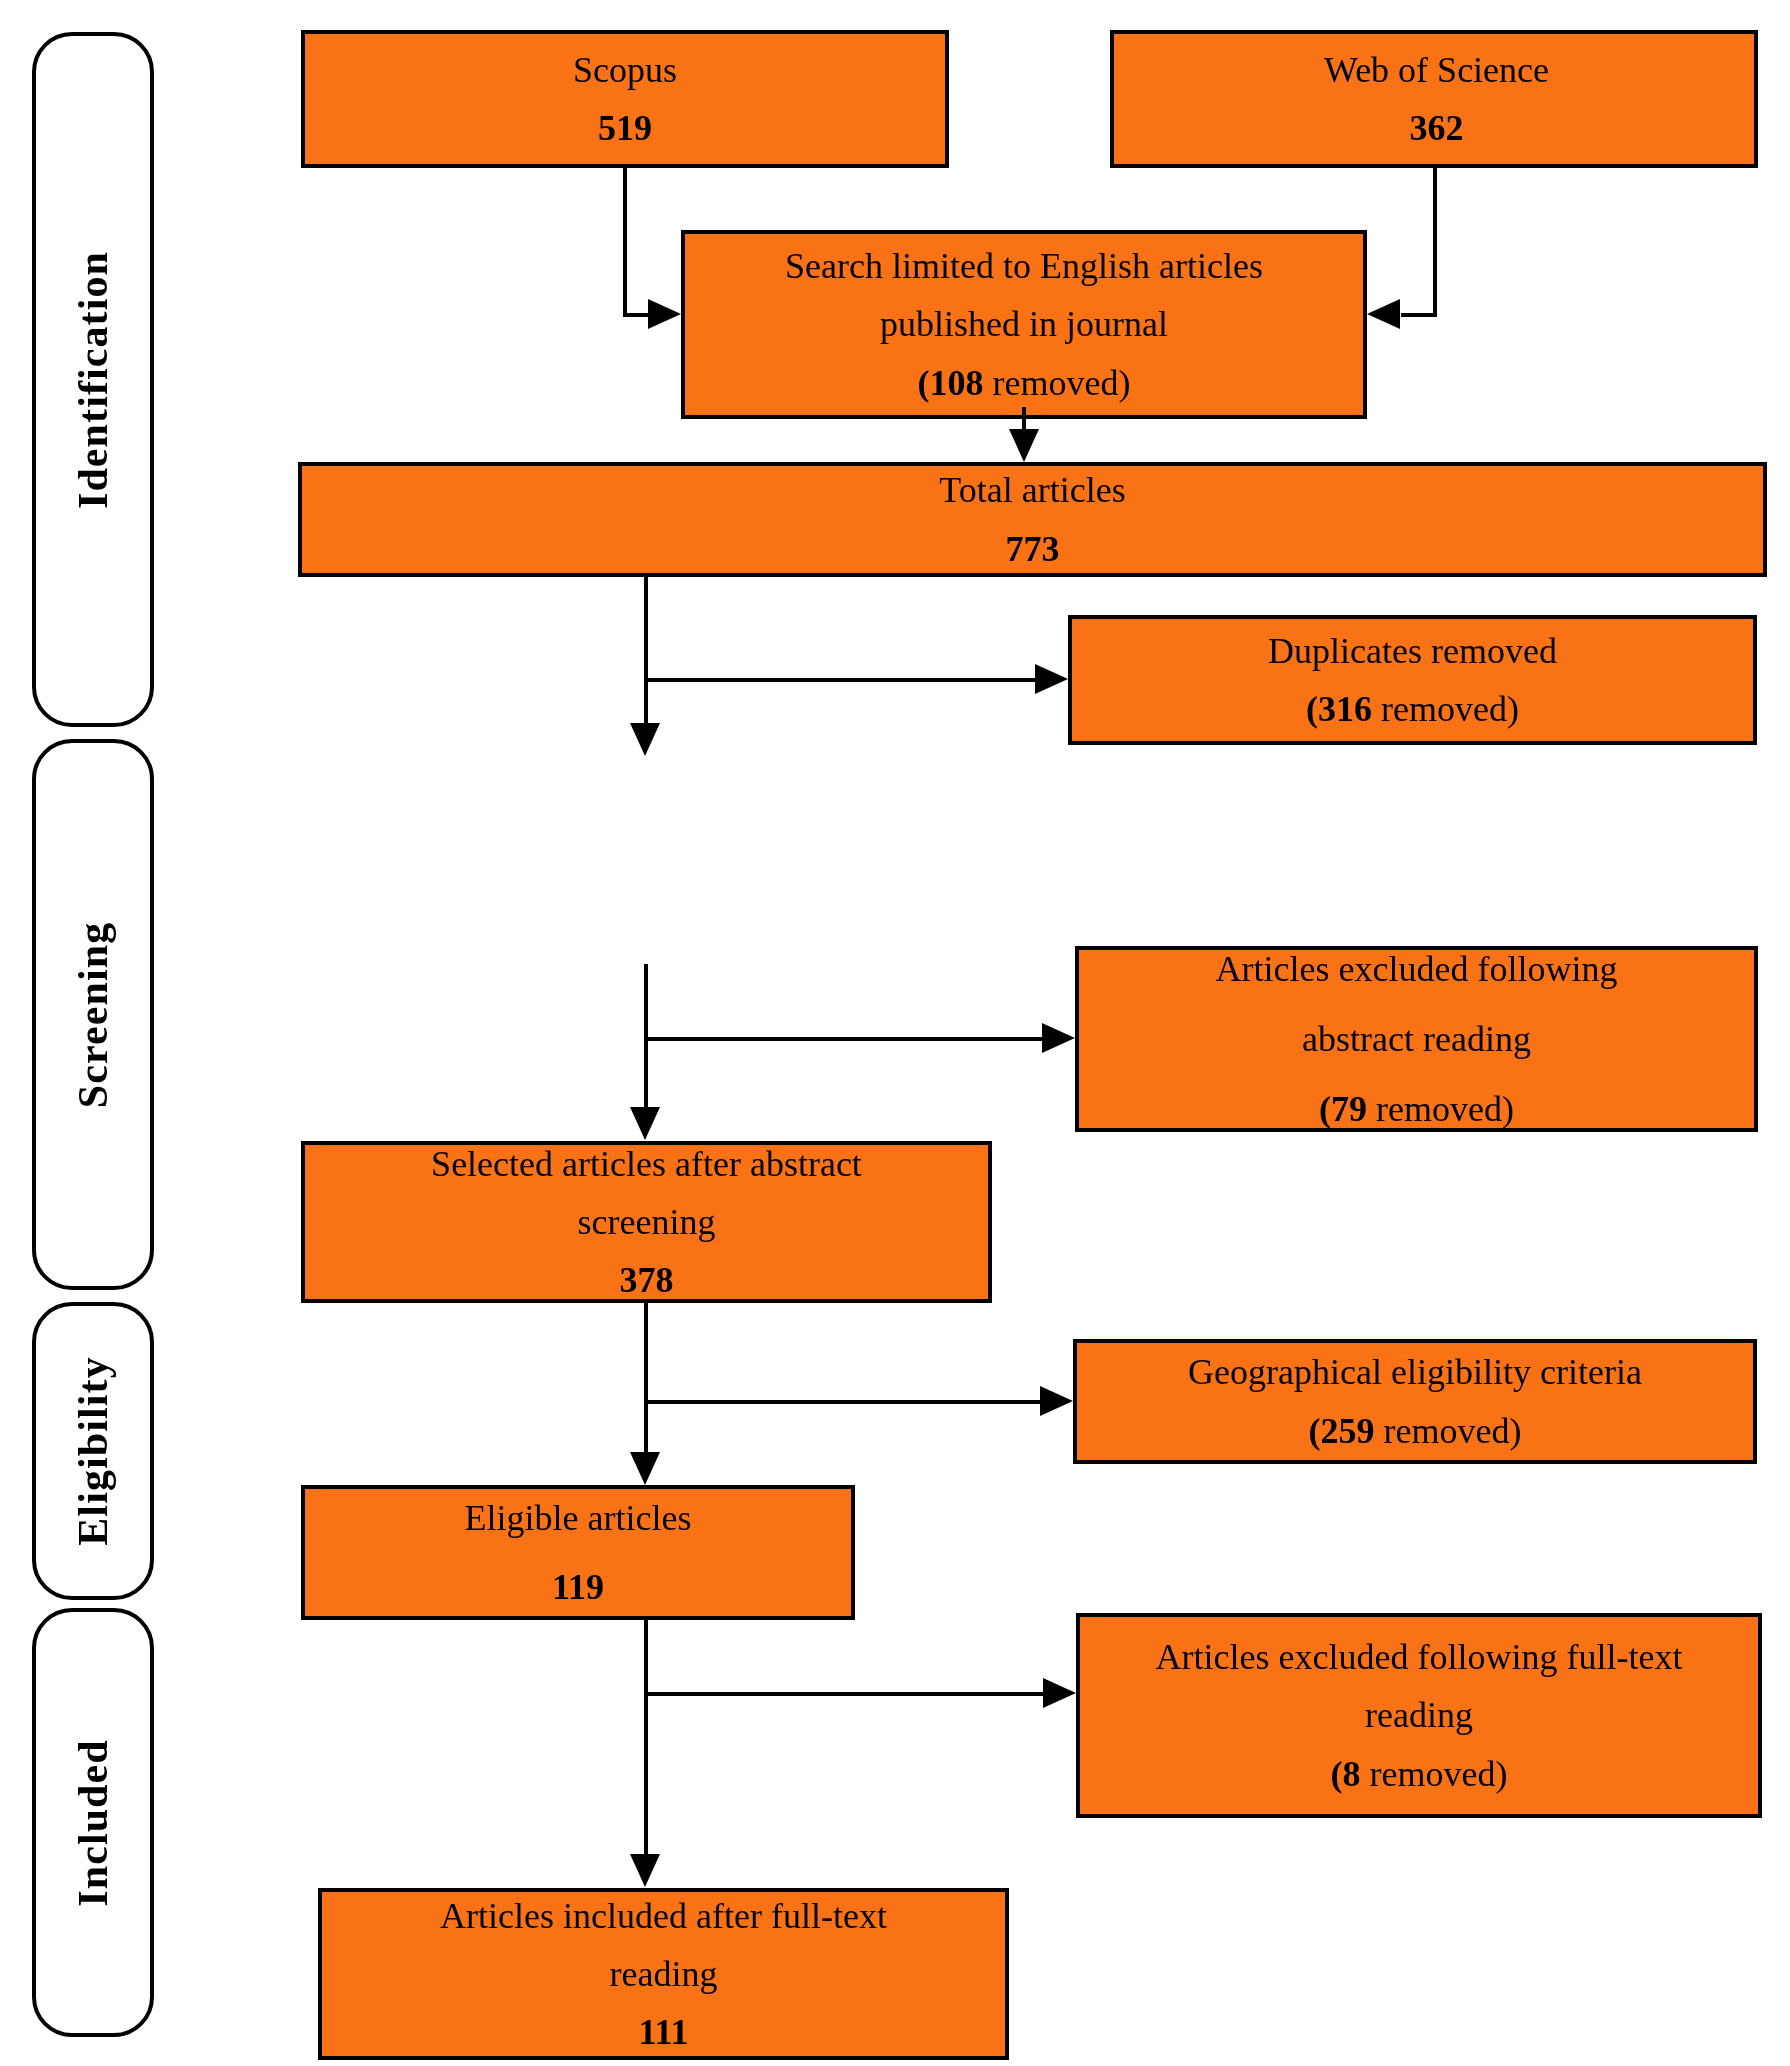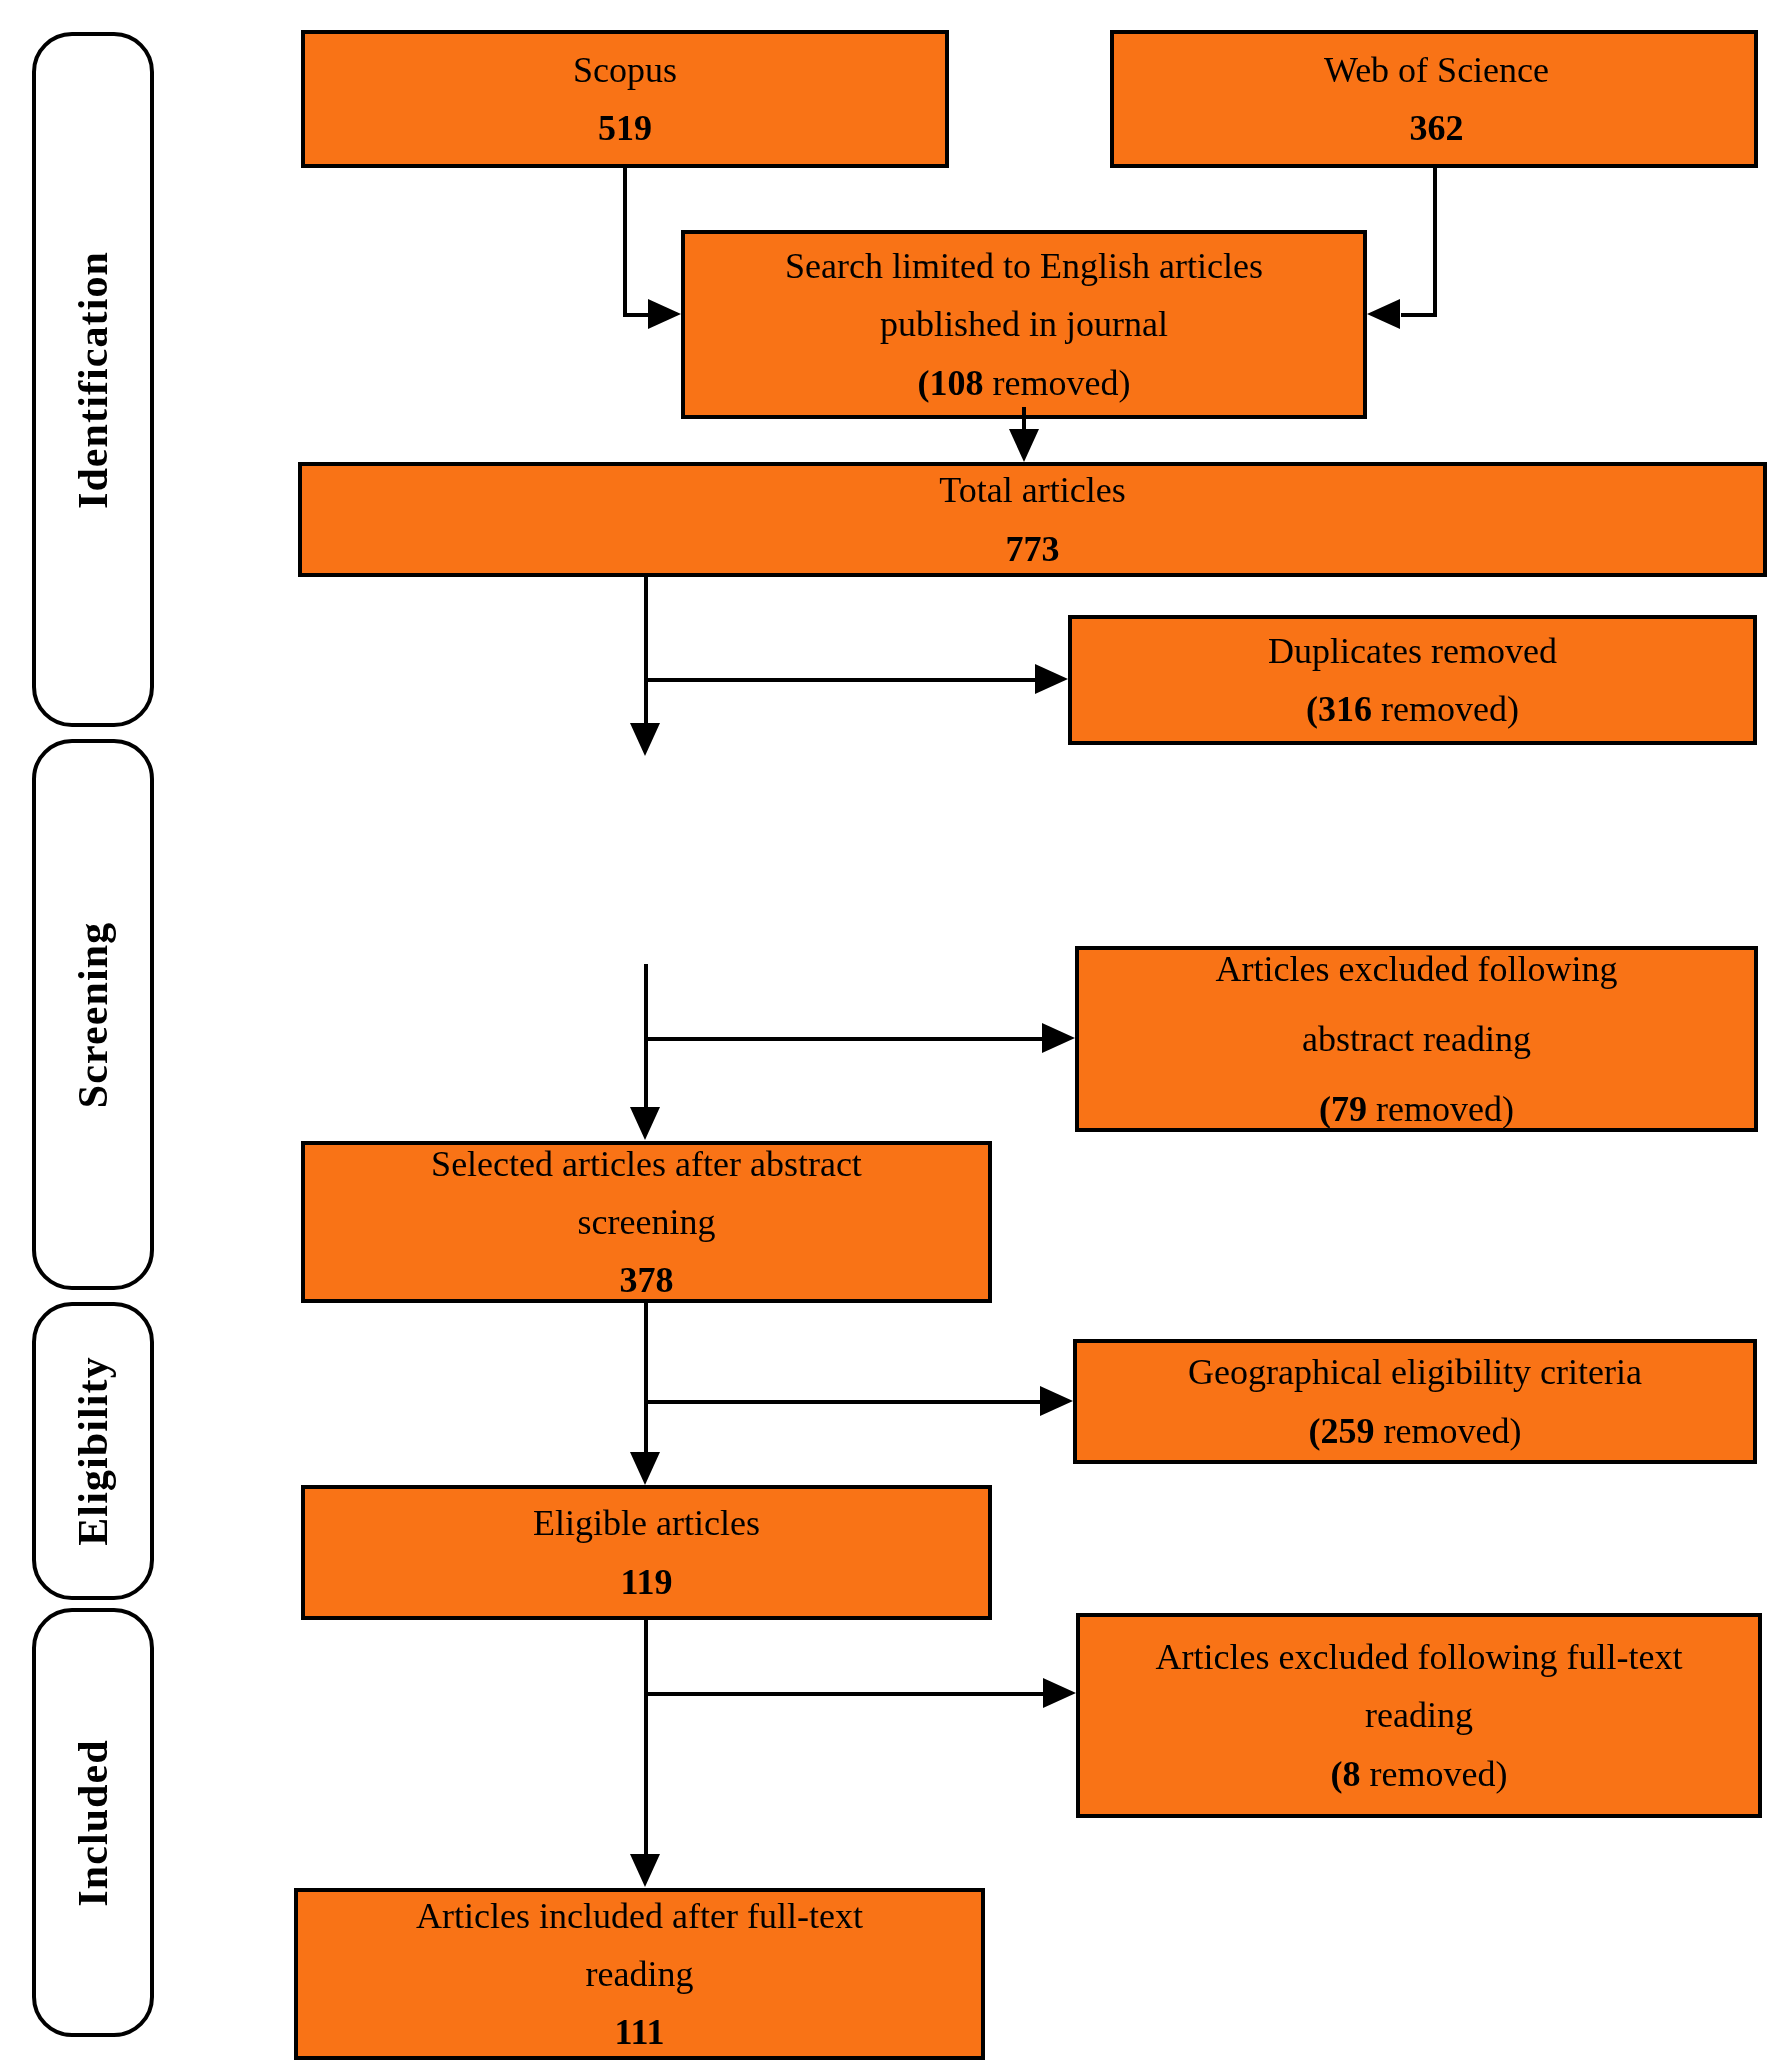--- a/index.html
+++ b/index.html
@@ -128,36 +128,36 @@
   <div class="vline" style="left:644px;top:1302px;height:150px;"></div>
   <div class="arr-down" style="left:630px;top:1452px;"></div>
   <div class="hline" style="left:644px;top:1400px;width:396px;"></div>
   <div class="arr-right" style="left:1040px;top:1386px;"></div>
 
   <div class="fbox" style="left:1073px;top:1339px;width:684px;height:125px;justify-content:flex-end;">
     <div>Geographical eligibility criteria</div>
     <div><span class="num">(259</span><span> removed)</span></div>
   </div>
 
-  <div class="fbox" style="left:301px;top:1485px;width:691px;height:135px;">
+  <div class="fbox" style="left:301px;top:1485px;width:554px;height:135px;justify-content:space-between;">
     <div>Eligible articles</div>
     <div class="num">119</div>
   </div>
 
   <div class="vline" style="left:644px;top:1620px;height:235px;"></div>
   <div class="arr-down" style="left:630px;top:1854px;"></div>
   <div class="hline" style="left:644px;top:1692px;width:399px;"></div>
   <div class="arr-right" style="left:1043px;top:1678px;"></div>
 
   <div class="fbox" style="left:1076px;top:1613px;width:686px;height:205px;">
     <div>Articles excluded following full-text</div>
     <div>reading</div>
     <div><span class="num">(8</span><span> removed)</span></div>
   </div>
 
-  <div class="fbox" style="left:294px;top:1888px;width:691px;height:172px;">
+  <div class="fbox" style="left:318px;top:1888px;width:691px;height:172px;">
     <div>Articles included after full-text</div>
     <div>reading</div>
     <div class="num">111</div>
   </div>
 
 </div>
 
 
 </body></html>

